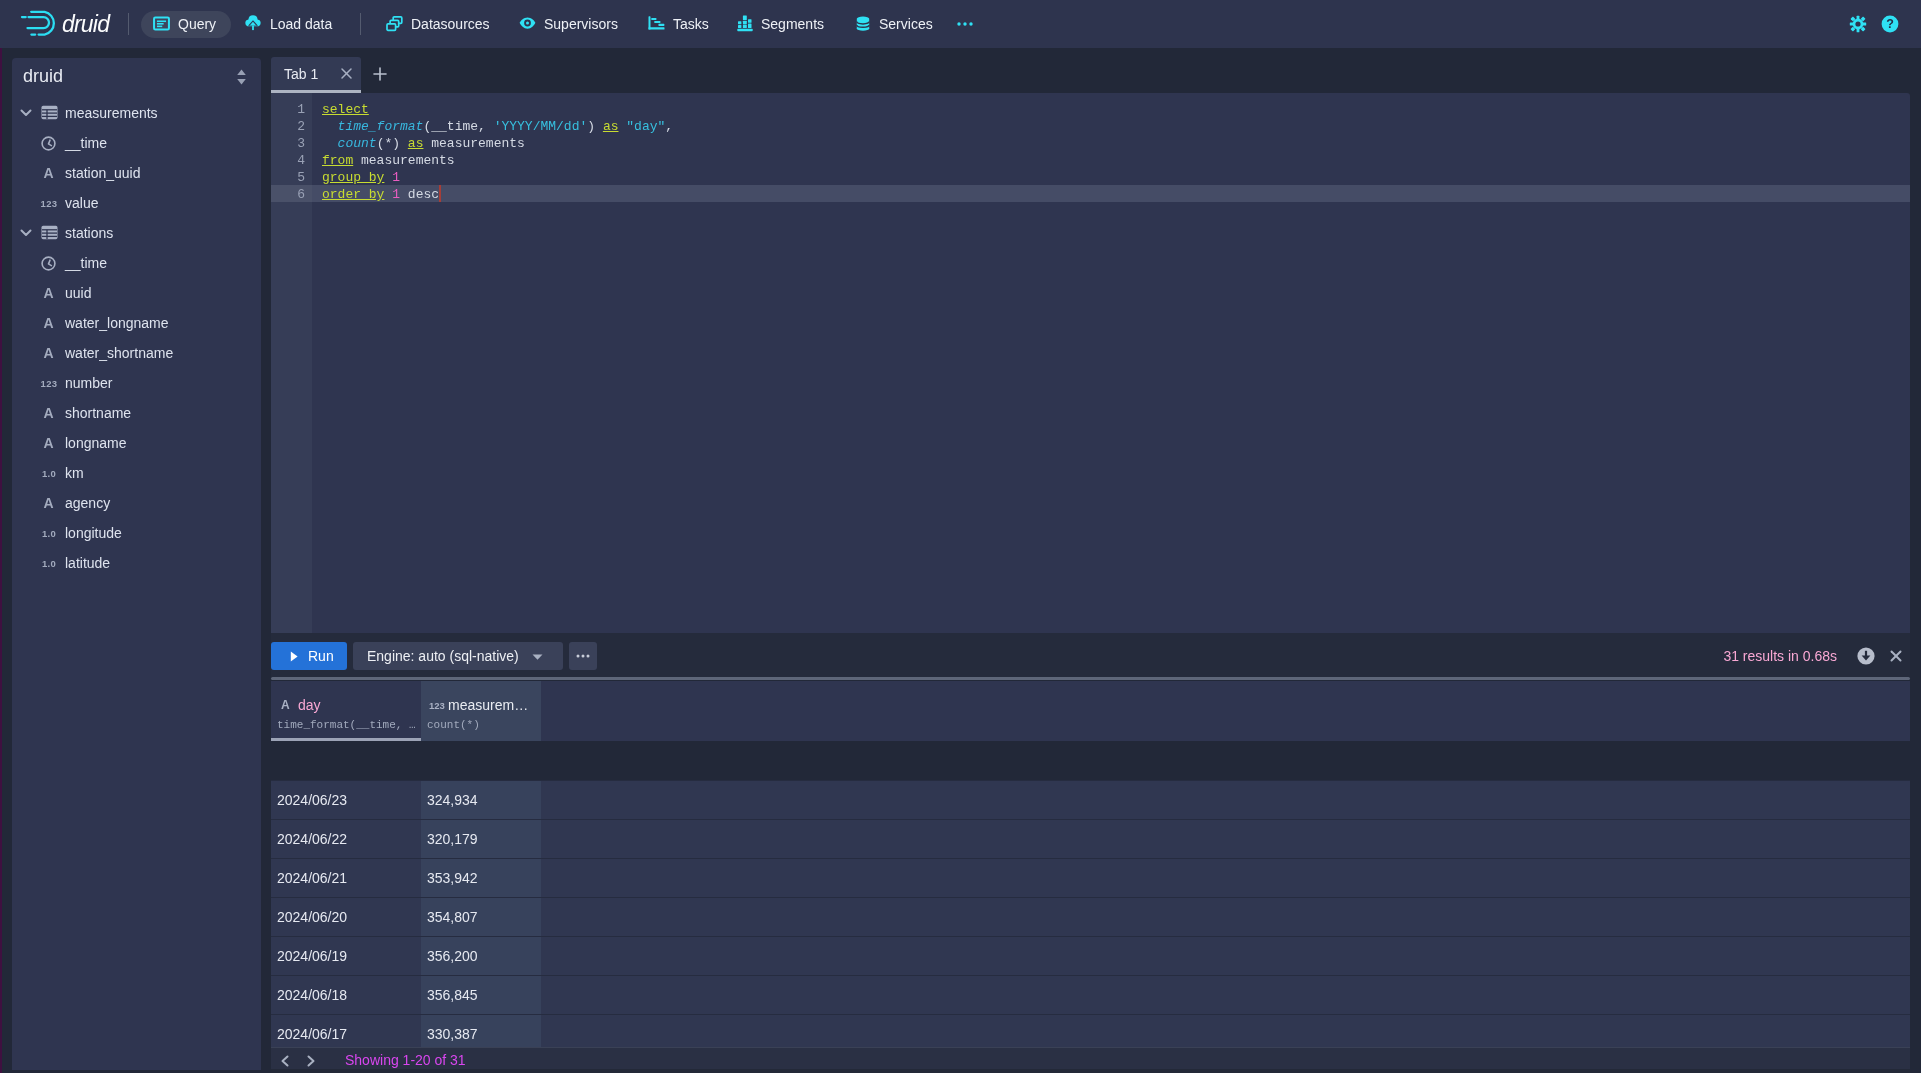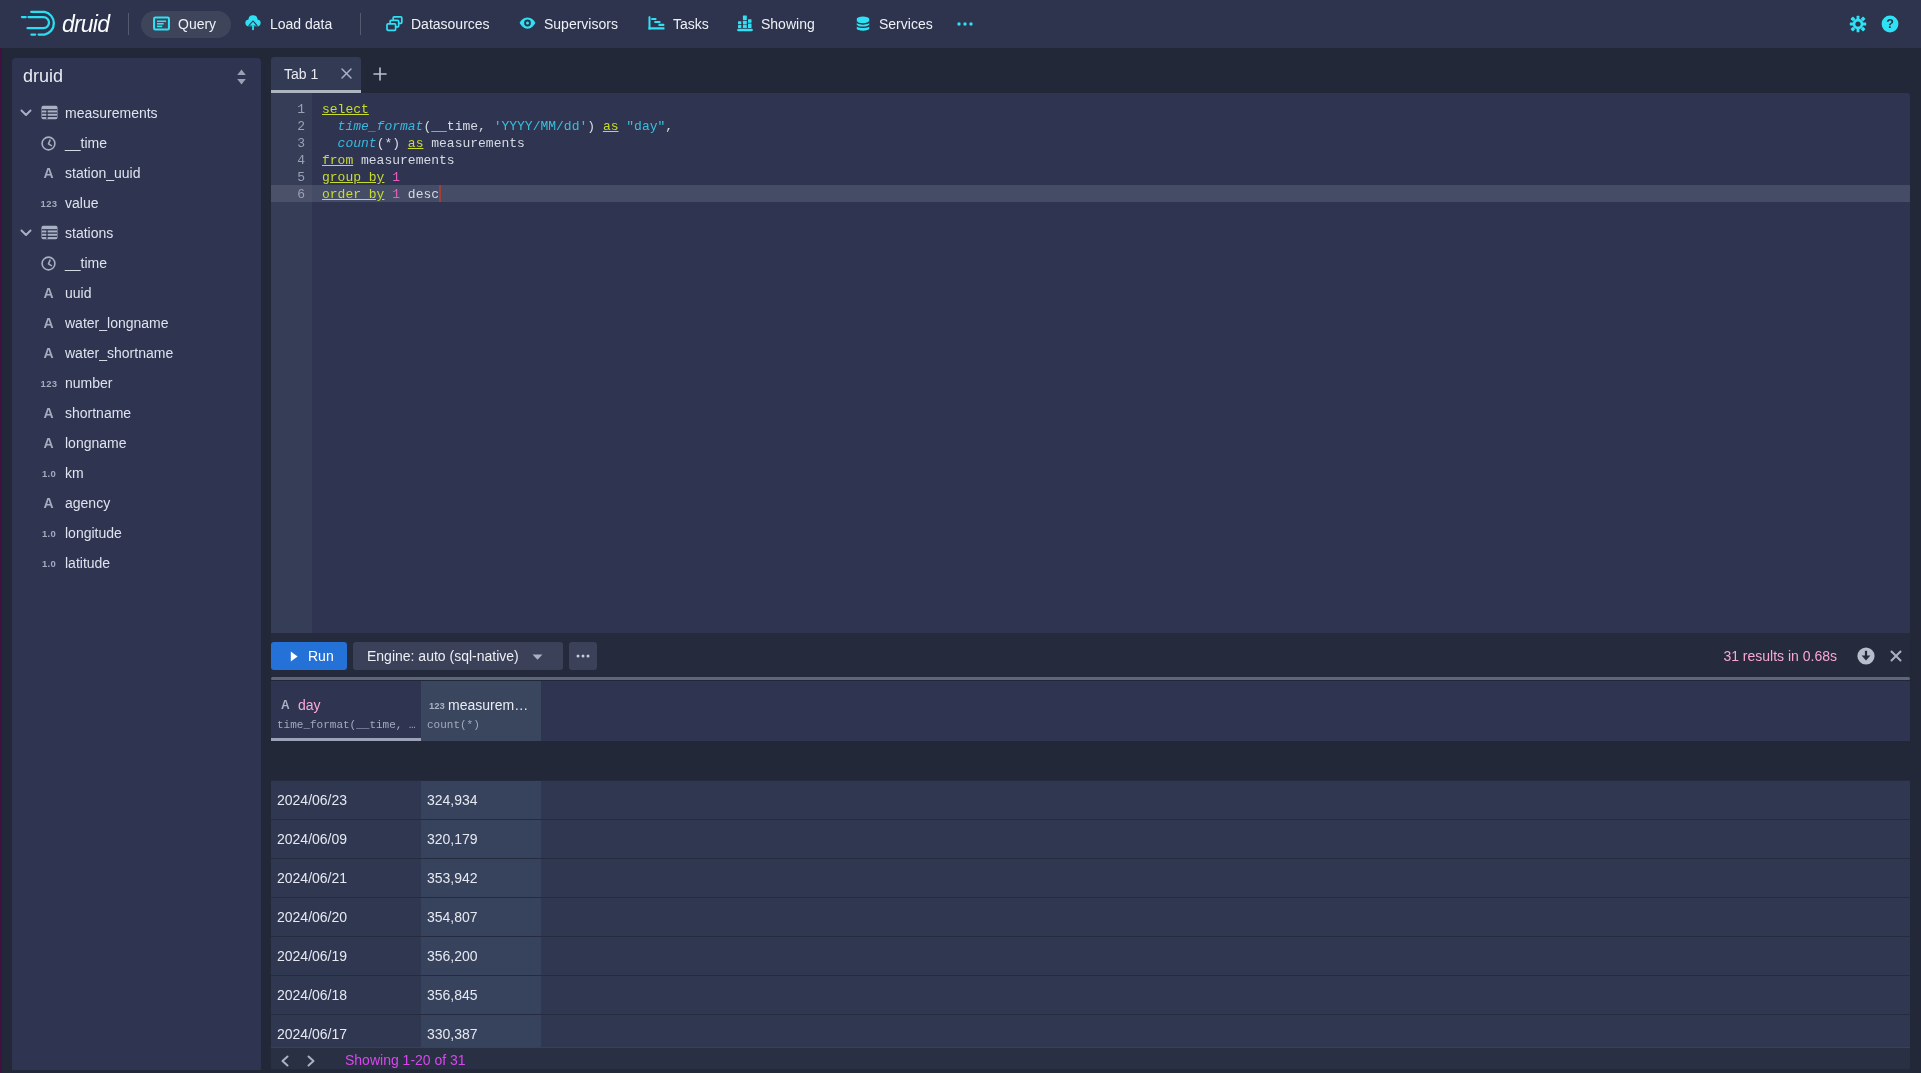--- a/index.html
+++ b/index.html
@@ -99,21 +99,21 @@
       <rect x="0.3" y="13.7" width="15.4" height="2.5" rx="0.7"></rect>
       <rect x="1" y="6.2" width="3.4" height="3.1" rx="0.5"></rect>
       <rect x="1" y="10" width="3.4" height="2.9" rx="0.5"></rect>
       <rect x="5.9" y="0.4" width="3.9" height="4.6" rx="0.5"></rect>
       <rect x="5.9" y="5.7" width="3.9" height="3.2" rx="0.5"></rect>
       <rect x="5.9" y="9.6" width="3.9" height="3.3" rx="0.5"></rect>
       <rect x="11" y="4.2" width="3.5" height="3.5" rx="0.5"></rect>
       <rect x="11" y="8.4" width="3.5" height="4.5" rx="0.5"></rect>
     </g>
   </svg>
-  <div class="navtxt" style="left:761px">Showing</div>
+  <div class="navtxt" style="left:761px">Segments</div>
 
   <svg style="left:855px;top:16px" width="16" height="16" viewBox="0 0 16 16">
     <g fill="#2FE1F4">
       <ellipse cx="8" cy="2.8" rx="6.2" ry="2.3"></ellipse>
       <path d="M1.8 2.8 h12.4 v9.6 h-12.4 Z"></path>
       <ellipse cx="8" cy="12.4" rx="6.2" ry="2.3"></ellipse>
     </g>
     <path d="M1.8 5.6 a6.2 2.3 0 0 0 12.4 0" fill="none" stroke="#2E344E" stroke-width="1.5"></path>
     <path d="M1.8 9 a6.2 2.3 0 0 0 12.4 0" fill="none" stroke="#2E344E" stroke-width="1.5"></path>
   </svg>
@@ -294,21 +294,21 @@
       <div class="cell" style="left:6px;top:50%">2024/06/24</div>
       <div class="cell" style="left:156px;top:50%">200,251</div>
     </div>
     <div class="abs row" style="top:780px">
       <div class="col2tint" style="height:39px"></div>
       <div class="cell" style="left:6px;top:50%">2024/06/23</div>
       <div class="cell" style="left:156px;top:50%">324,934</div>
     </div>
     <div class="abs row" style="top:819px">
       <div class="col2tint" style="height:39px"></div>
-      <div class="cell" style="left:6px;top:50%">2024/06/09</div>
+      <div class="cell" style="left:6px;top:50%">2024/06/22</div>
       <div class="cell" style="left:156px;top:50%">320,179</div>
     </div>
     <div class="abs row" style="top:858px">
       <div class="col2tint" style="height:39px"></div>
       <div class="cell" style="left:6px;top:50%">2024/06/21</div>
       <div class="cell" style="left:156px;top:50%">353,942</div>
     </div>
     <div class="abs row" style="top:897px">
       <div class="col2tint" style="height:39px"></div>
       <div class="cell" style="left:6px;top:50%">2024/06/20</div>

